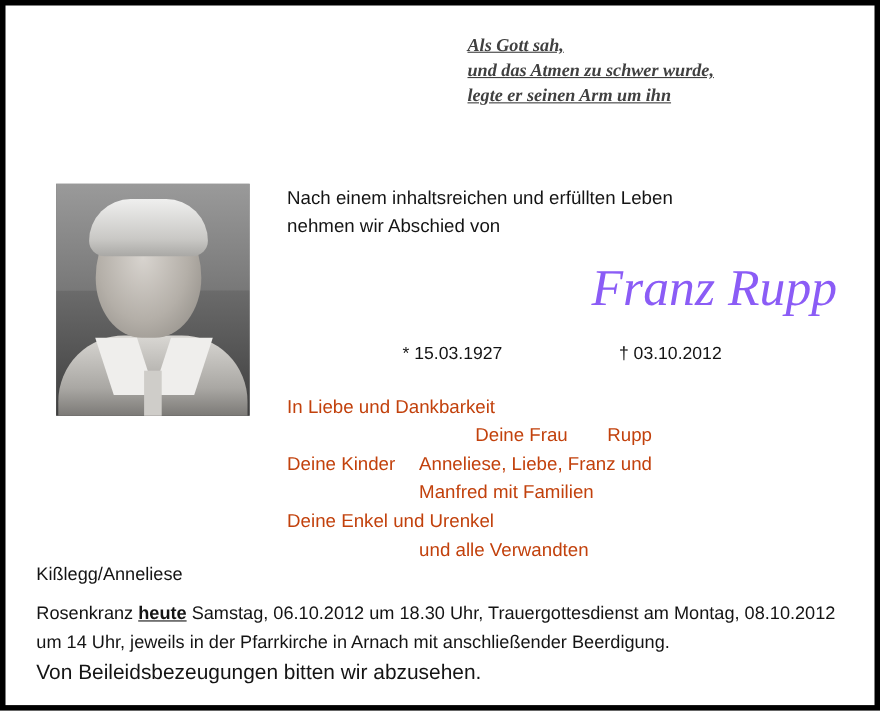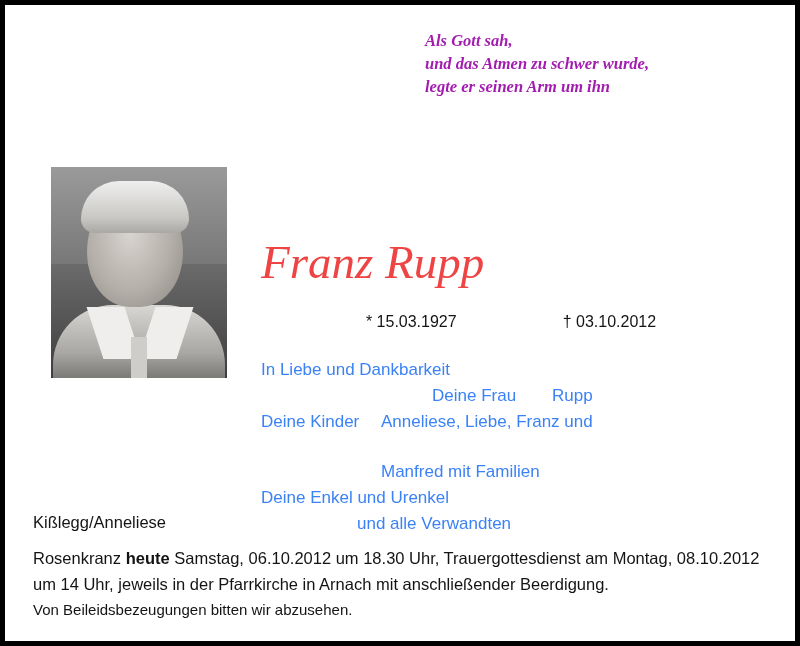--- a/index.html
+++ b/index.html
@@ -28,22 +28,23 @@
   
   .poem {
     position: absolute;
     left: 420px;
     top: 24px;
     font-family: "Liberation Serif", serif;
     font-style: italic;
     font-weight: bold;
     font-size: 16.5px;
     line-height: 23px;
-    color: #a21caf;
+    color: #404040;
     white-space: nowrap;
+    text-decoration: underline;
   }
   .poem div { white-space: nowrap; }
 
   
   .portrait {
     position: absolute;
     left: 46px;
     top: 162px;
     width: 176px;
     height: 211px;
@@ -112,77 +113,77 @@
     top: 162px;
     font-size: 17px;
     line-height: 26px;
     color: #141414;
   }
   .name {
     position: absolute;
     left: 256px;
     top: 228px;
     width: 500px;
-    text-align: left;
+    text-align: right;
     font-family: "Liberation Serif", serif;
     font-style: italic;
     font-size: 47px;
     line-height: 58px;
-    color: #ef4444;
+    color: #8b5cf6;
   }
   .dates {
     position: absolute;
     left: 256px;
     top: 308px;
     width: 500px;
     font-size: 16px;
     color: #141414;
     display: flex;
     justify-content: center;
     gap: 106px;
   }
   .family {
     position: absolute;
     left: 256px;
     top: 352px;
     font-size: 17px;
     line-height: 26px;
-    color: #3b82f6;
+    color: #c2410c;
   }
   .family-line { display: block; }
   .fam-grid { display: block; }
   .fam-row { display: flex; justify-content: flex-end; }
   .fam-label { width: 120px; flex: 0 0 120px; }
   .fam-value { }
-  .fam-indent { margin-left: 120px; margin-top: 24px; }
-  .fam-indent2 { margin-left: 96px; }
+  .fam-indent { margin-left: 120px; }
+  .fam-indent2 { margin-left: 120px; }
 
   
   .place {
     position: absolute;
     left: 28px;
     top: 508px;
     font-size: 16.5px;
     color: #141414;
   }
   .service {
     position: absolute;
     left: 28px;
     top: 540px;
     width: 742px;
     font-size: 16.5px;
     line-height: 26px;
     color: #141414;
   }
-  .service b { font-weight: bold; }
+  .service b { font-weight: bold; text-decoration: underline; }
   .note {
     position: absolute;
     left: 28px;
     top: 596px;
-    font-size: 15px;
+    font-size: 19px;
     color: #141414;
   }
 </style>
 </head>
 <body>
 
 <div class="obituary">
 
   <div class="poem">
     <div>Als Gott sah,</div>
@@ -194,20 +195,24 @@
     <div class="bg-bar"></div>
     <div class="bg-bar2"></div>
     <div class="shoulders"></div>
     <div class="head"></div>
     <div class="hair"></div>
     <div class="collar-l"></div>
     <div class="collar-r"></div>
     <div class="placket"></div>
   </div>
 
+  <div class="intro">
+    <div>Nach einem inhaltsreichen und erfüllten Leben</div>
+    <div>nehmen wir Abschied von</div>
+  </div>
 
   <div class="name">Franz Rupp</div>
 
   <div class="dates">
     <span>* 15.03.1927</span>
     <span>† 03.10.2012</span>
   </div>
 
   <div class="family">
     <div class="family-line">In Liebe und Dankbarkeit</div>

